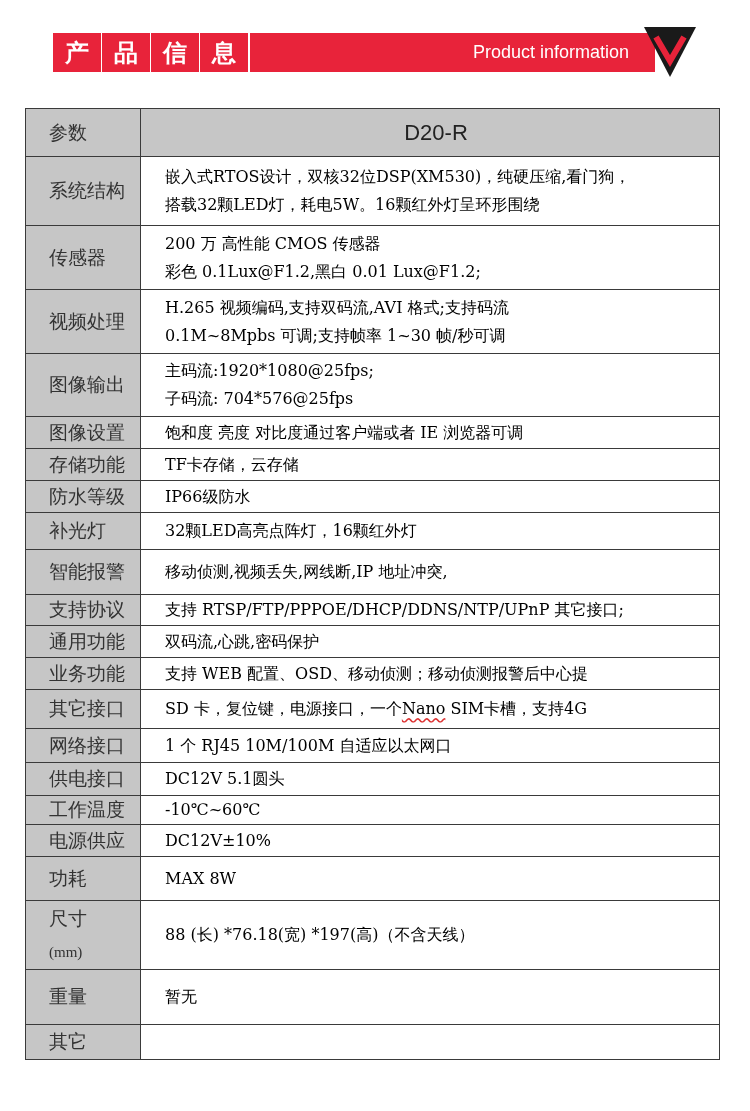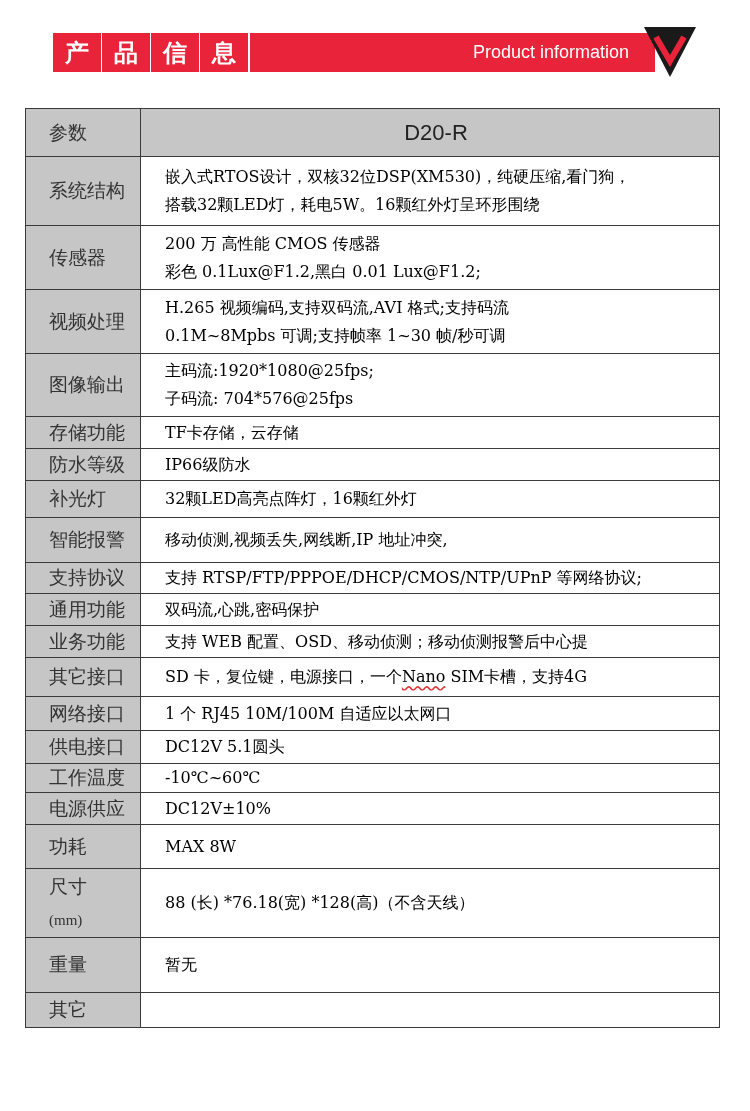--- a/index.html
+++ b/index.html
@@ -84,38 +84,42 @@
     </td>
   </tr>
   <tr style="height:63px">
     <td class="k">图像输出</td>
     <td class="v">
       <span class="line">主码流:1920*1080@25fps;</span>
       <span class="line">子码流: 704*576@25fps</span>
     </td>
   </tr>
   <tr style="height:32px">
+    <td class="k">图像设置</td>
+    <td class="v">饱和度 亮度 对比度通过客户端或者 IE 浏览器可调</td>
+  </tr>
+  <tr style="height:32px">
     <td class="k">存储功能</td>
     <td class="v">TF卡存储，云存储</td>
   </tr>
   <tr style="height:32px">
     <td class="k">防水等级</td>
     <td class="v">IP66级防水</td>
   </tr>
   <tr style="height:37px">
     <td class="k">补光灯</td>
     <td class="v">32颗LED高亮点阵灯，16颗红外灯</td>
   </tr>
   <tr style="height:45px">
     <td class="k">智能报警</td>
     <td class="v">移动侦测,视频丢失,网线断,IP 地址冲突,</td>
   </tr>
   <tr style="height:31px">
     <td class="k">支持协议</td>
-    <td class="v">支持 RTSP/FTP/PPPOE/DHCP/CMOS/NTP/UPnP 等网络协议;</td>
+    <td class="v">支持 RTSP/FTP/PPPOE/DHCP/DDNS/NTP/UPnP 其它接口;</td>
   </tr>
   <tr style="height:32px">
     <td class="k">通用功能</td>
     <td class="v">双码流,心跳,密码保护</td>
   </tr>
   <tr style="height:32px">
     <td class="k">业务功能</td>
     <td class="v">支持 WEB 配置、OSD、移动侦测；移动侦测报警后中心提</td>
   </tr>
   <tr style="height:39px">
@@ -140,21 +144,21 @@
   </tr>
   <tr style="height:44px">
     <td class="k">功耗</td>
     <td class="v">MAX 8W</td>
   </tr>
   <tr style="height:69px">
     <td class="k k2">
       <span class="line">尺寸</span>
       <span class="line mm">(mm)</span>
     </td>
-    <td class="v">88 (长) *76.18(宽) *128(高)（不含天线）</td>
+    <td class="v">88 (长) *76.18(宽) *197(高)（不含天线）</td>
   </tr>
   <tr style="height:55px">
     <td class="k">重量</td>
     <td class="v">暂无</td>
   </tr>
   <tr style="height:35px">
     <td class="k">其它</td>
     <td class="v"></td>
   </tr>
 </tbody>

